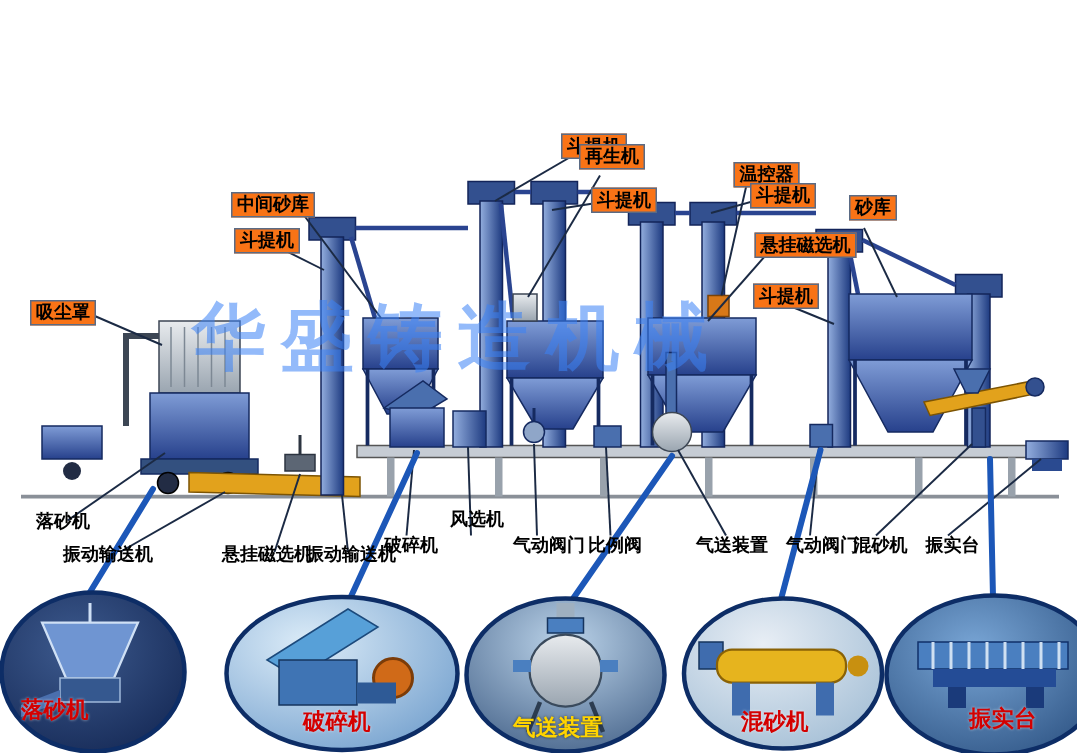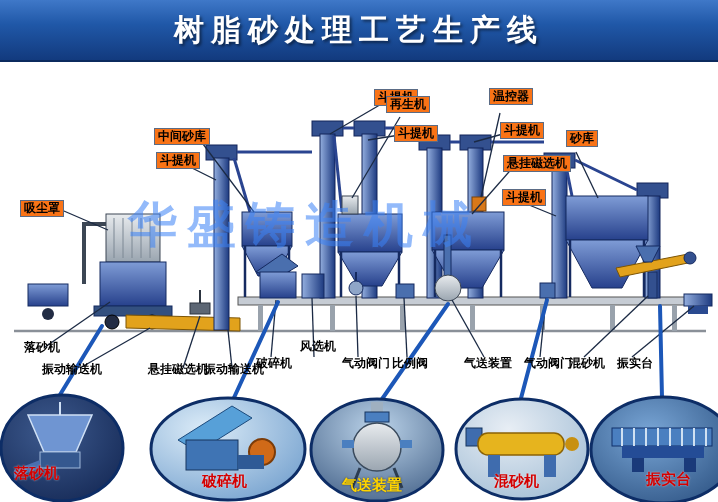--- a/index.html
+++ b/index.html
@@ -26,23 +26,20 @@
 
   .elabel{position:absolute;z-index:6;font-size:15px;font-weight:bold;color:#d40000;
     white-space:nowrap;text-shadow:0 0 2px rgba(255,255,255,.6)}
   .elabel.yellow{color:#ffd400;text-shadow:0 0 2px rgba(0,0,0,.6)}
 </style>
 </head>
 <body>
 
 <div class="page">
 
-  <div class="banner">
-    <h1>树脂砂处理工艺生产线</h1>
-  </div>
 
   <svg class="diagram" width="718" height="502" viewBox="0 0 718 502">
     <defs>
       <linearGradient id="colG" x1="0" y1="0" x2="1" y2="0">
         <stop offset="0" stop-color="#93aede"></stop>
           <stop offset="1" stop-color="#1d3a80"></stop>
       </linearGradient>
       <linearGradient id="hopG" x1="0" y1="0" x2="0" y2="1">
         <stop offset="0" stop-color="#7f9cd6"></stop>
           <stop offset="1" stop-color="#27418c"></stop>
@@ -298,21 +295,21 @@
   </svg>
 
   <div class="watermark">华盛铸造机械</div>
 
   <div class="lbl boxed" style="left:154px;top:128px">中间砂库</div>
   <div class="lbl boxed" style="left:156px;top:152px">斗提机</div>
   <div class="lbl boxed" style="left:20px;top:200px">吸尘罩</div>
   <div class="lbl boxed" style="left:374px;top:89px">斗提机</div>
   <div class="lbl boxed" style="left:386px;top:96px">再生机</div>
   <div class="lbl boxed" style="left:394px;top:125px">斗提机</div>
-  <div class="lbl boxed" style="left:489px;top:88px">温控器</div>
+  <div class="lbl boxed" style="left:489px;top:108px">温控器</div>
   <div class="lbl boxed" style="left:500px;top:122px">斗提机</div>
   <div class="lbl boxed" style="left:503px;top:155px">悬挂磁选机</div>
   <div class="lbl boxed" style="left:566px;top:130px">砂库</div>
   <div class="lbl boxed" style="left:502px;top:189px">斗提机</div>
   <div class="lbl" style="left:24px;top:340px">落砂机</div>
   <div class="lbl" style="left:42px;top:362px">振动输送机</div>
   <div class="lbl" style="left:148px;top:362px">悬挂磁选机</div>
   <div class="lbl" style="left:204px;top:362px">振动输送机</div>
   <div class="lbl" style="left:256px;top:356px">破碎机</div>
   <div class="lbl" style="left:300px;top:339px">风选机</div>

